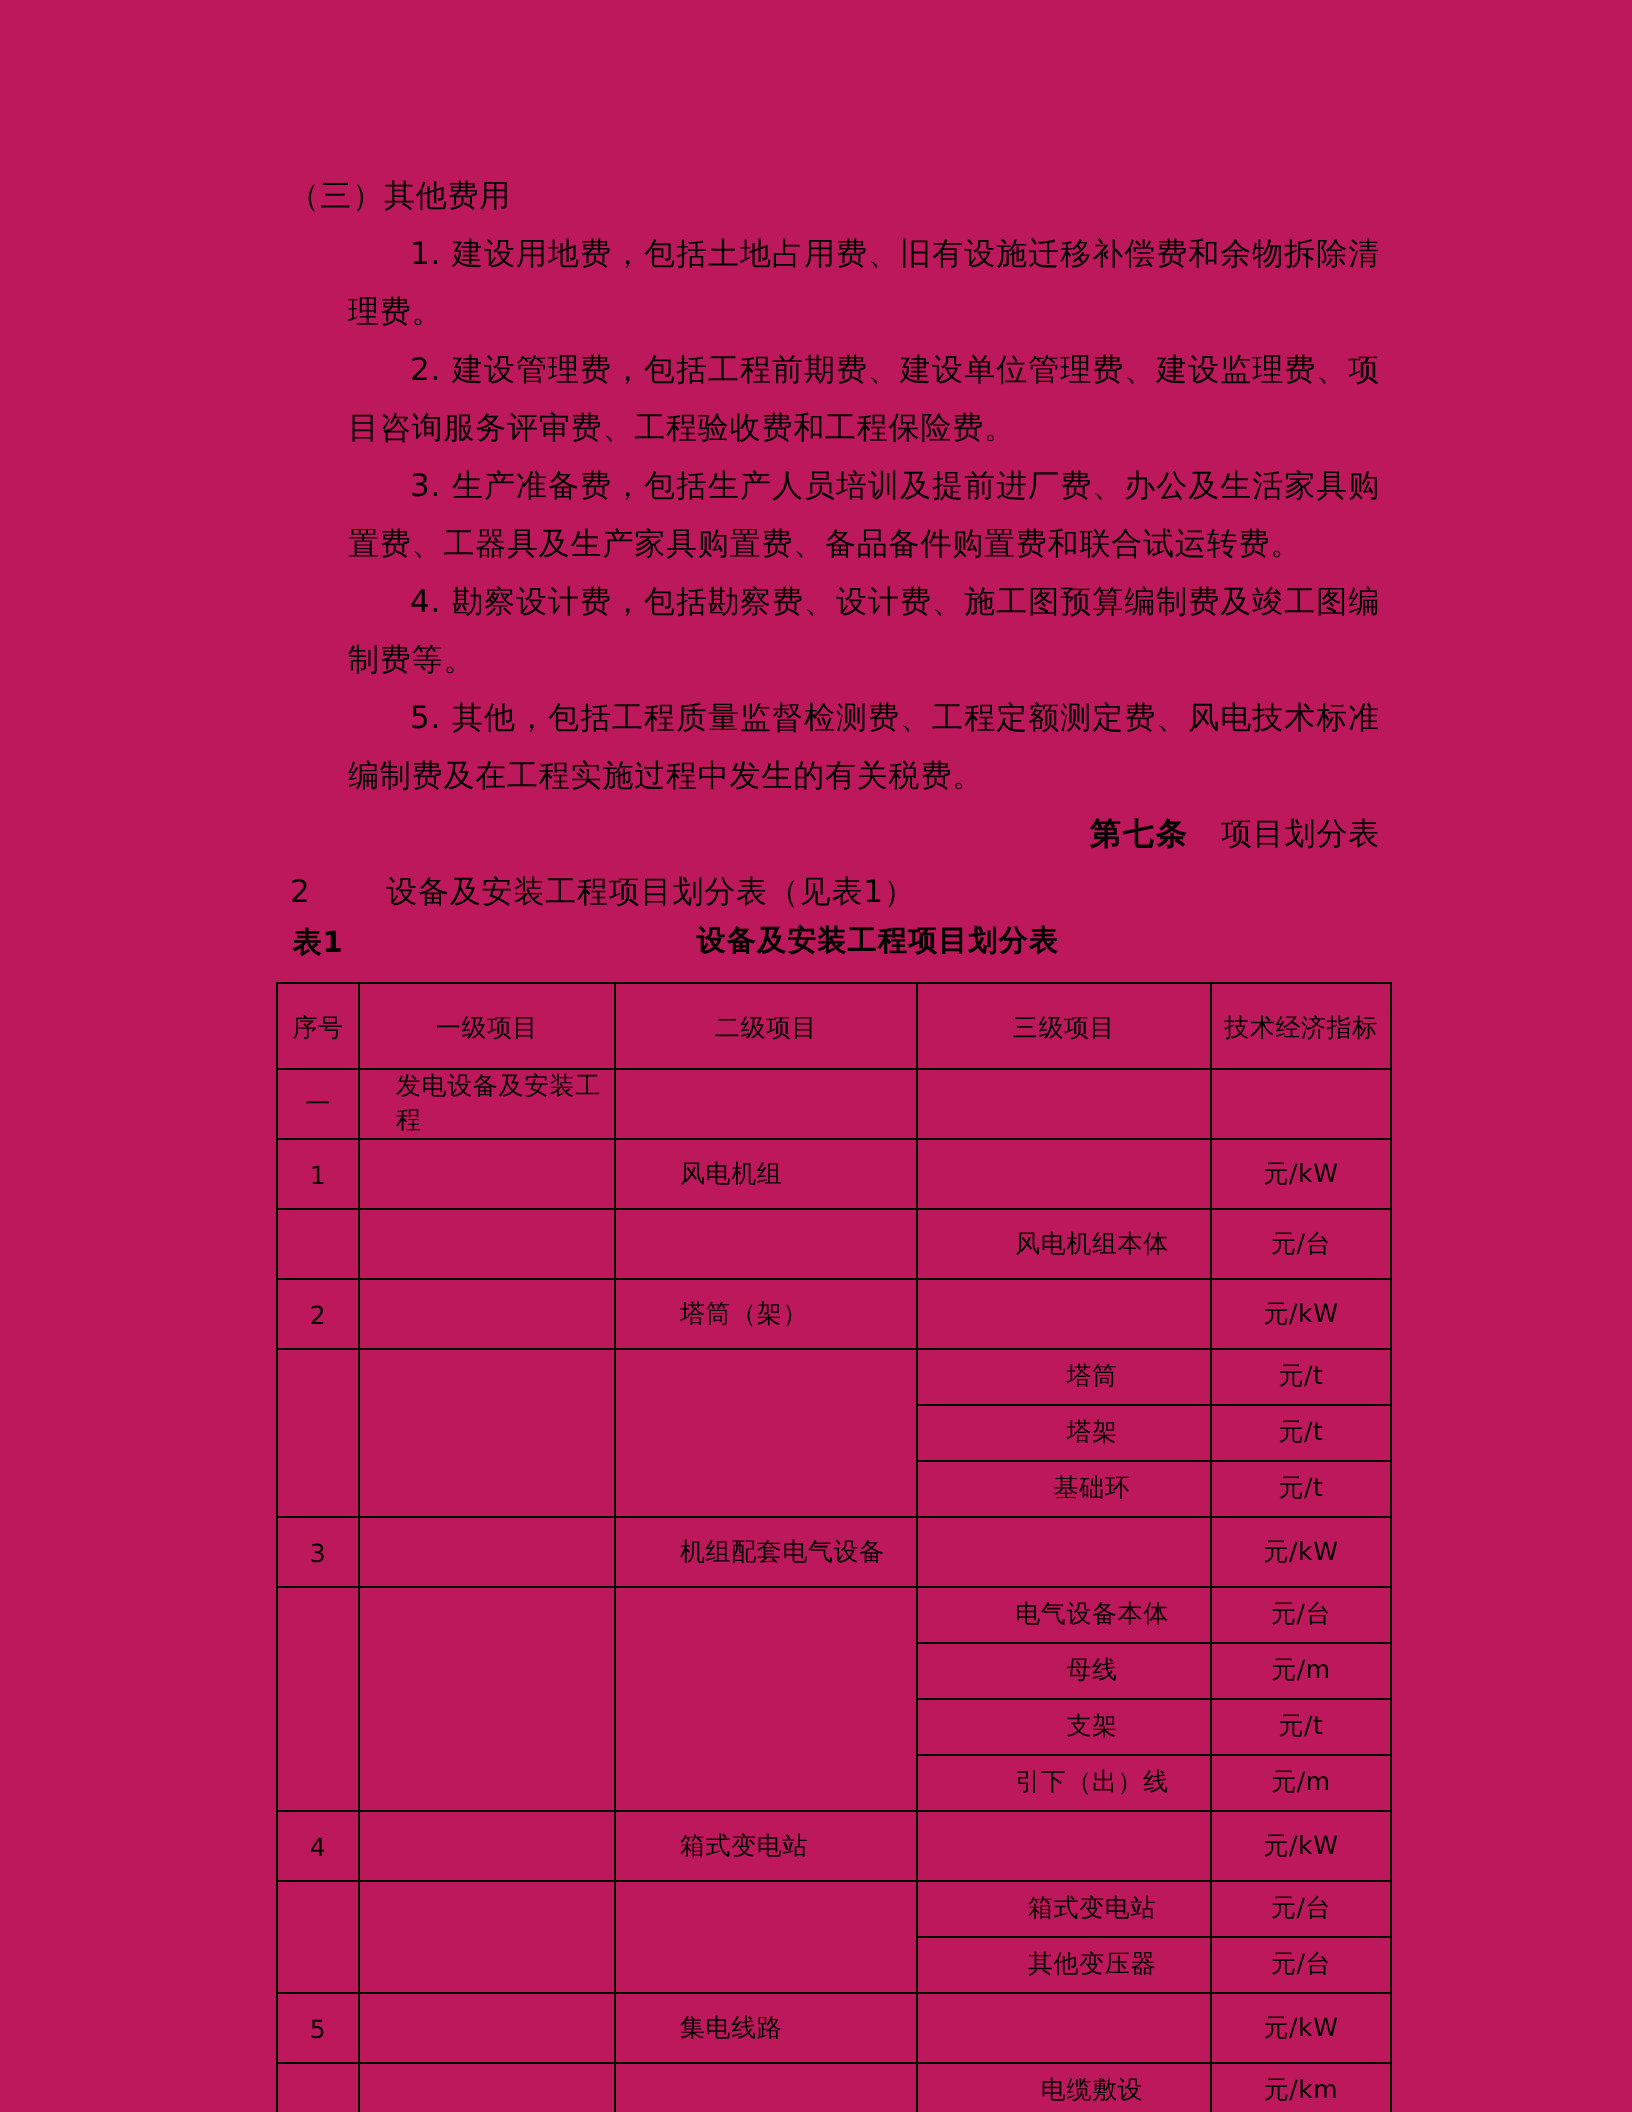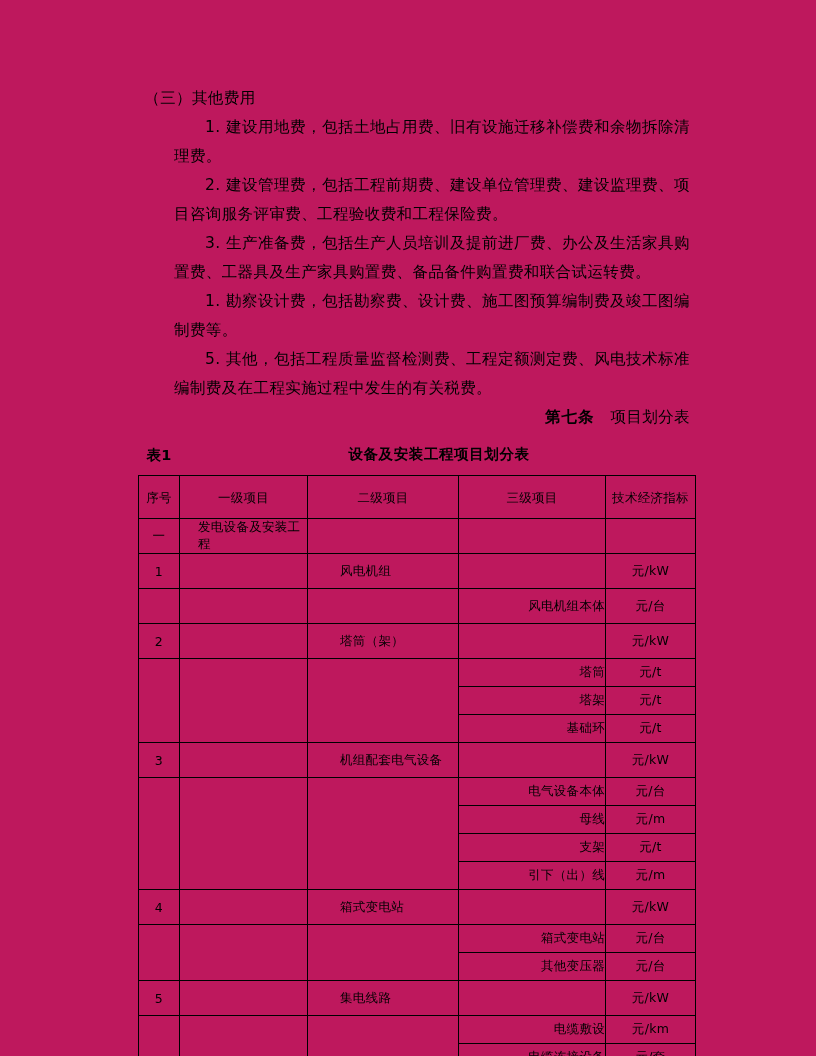--- a/index.html
+++ b/index.html
@@ -59,21 +59,21 @@
     letter-spacing: 0.4px;
     padding-left: 1.1em;
   }
   .sub-item .num { display: inline-block; width: 3.1em; }
 
   
   .table-caption-row {
     display: block;
     position: relative;
     height: 27px;
-    margin-top: 13px;
+    margin-top: 0;
     padding-left: 1.15em;
   }
   .caption-label {
     font-size: 14.5px;
     font-weight: bold;
     letter-spacing: 0.3px;
   }
   .caption-title {
     position: absolute;
     left: 16px;
@@ -99,21 +99,21 @@
   }
   table.proj td {
     border: 1px solid #000000;
     padding: 0;
     vertical-align: middle;
     letter-spacing: 0.3px;
   }
   .c-no     { width: 40px;  text-align: center; }
   .c-lvl1   { width: 127px; text-align: center; }
   .c-lvl2   { width: 150px; text-align: left;  padding-left: 32px !important; }
-  .c-lvl3   { width: 146px; text-align: right;  padding-left: 28px !important; }
+  .c-lvl3   { width: 146px; text-align: center;  padding-left: 28px !important; }
   .c-unit   { width: 89px;  text-align: center; }
 
   .hdr td {
     height: 42px;
     text-align: center;
     line-height: 19px;
   }
   .hdr .c-lvl2, .hdr .c-lvl3 { padding-left: 0 !important; }
 
   .r-h38 td { height: 34px; }
@@ -125,27 +125,30 @@
 <body>
 
 <div class="page">
   <div class="content">
 
     <p class="para indent1">（三）其他费用</p>
 
     <p class="para indent2">1. 建设用地费，包括土地占用费、旧有设施迁移补偿费和余物拆除清理费。</p>
     <p class="para indent2">2. 建设管理费，包括工程前期费、建设单位管理费、建设监理费、项目咨询服务评审费、工程验收费和工程保险费。</p>
     <p class="para indent2">3. 生产准备费，包括生产人员培训及提前进厂费、办公及生活家具购置费、工器具及生产家具购置费、备品备件购置费和联合试运转费。</p>
-    <p class="para indent2">1. 勘察设计费，包括勘察费、设计费、施工图预算编制费及竣工图编制费等。</p>
+    <p class="para indent2">4. 勘察设计费，包括勘察费、设计费、施工图预算编制费及竣工图编制费等。</p>
     <p class="para indent2">5. 其他，包括工程质量监督检测费、工程定额测定费、风电技术标准编制费及在工程实施过程中发生的有关税费。</p>
 
     <p class="heading-line heading-indent">
       <span class="strong">第七条</span><span>&nbsp;&nbsp;&nbsp;</span><span>项目划分表</span>
     </p>
 
+    <p class="sub-item">
+      <span class="num">2</span><span>设备及安装工程项目划分表（见表1）</span>
+    </p>
 
     <div class="table-caption-row">
       <span class="caption-label">表1</span>
       <span class="caption-title">设备及安装工程项目划分表</span>
     </div>
 
     <div class="tbl-wrap">
       <table class="proj">
         <tbody>
 

